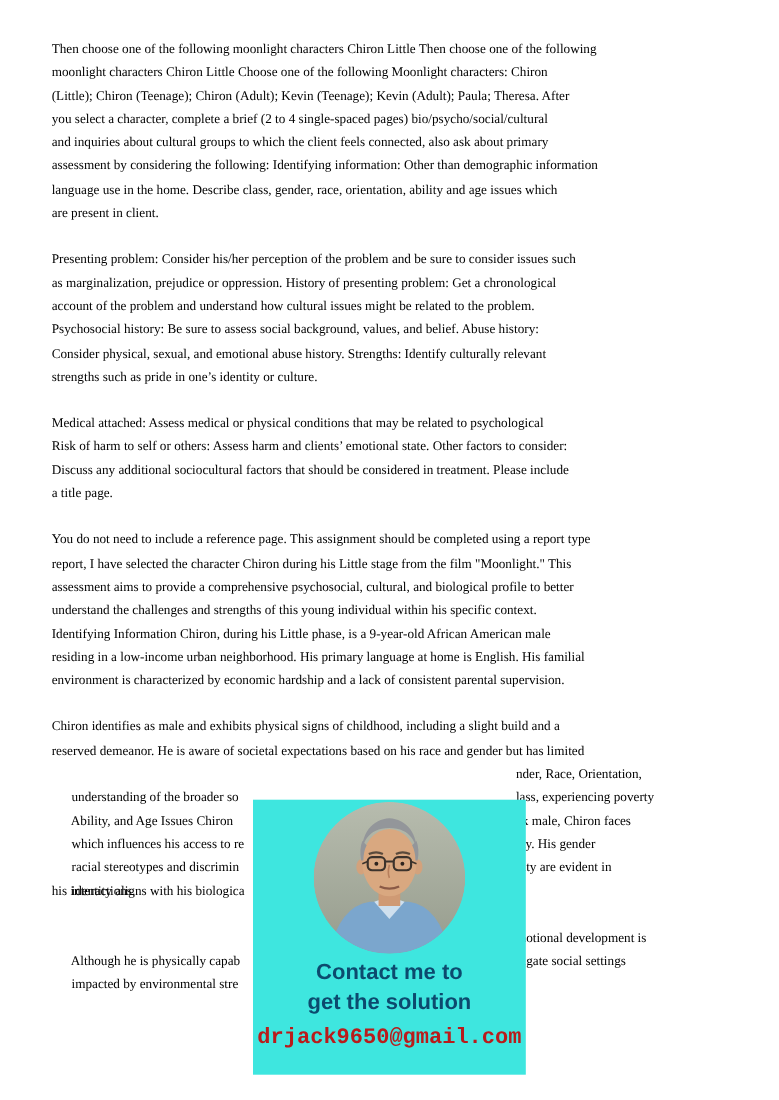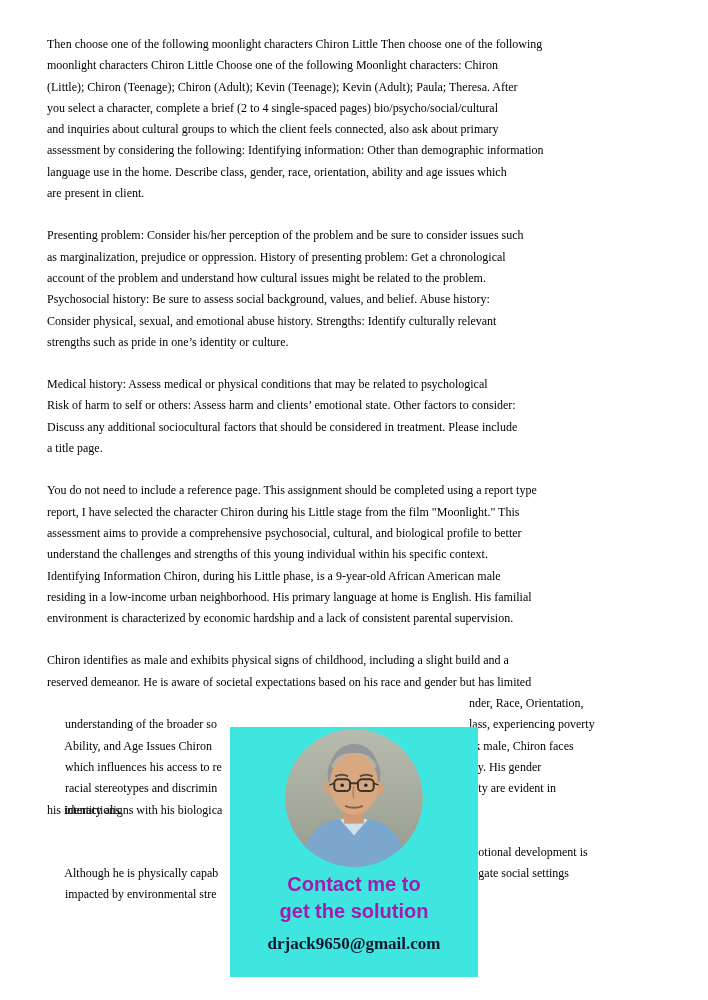--- a/index.html
+++ b/index.html
@@ -23,22 +23,22 @@
     width:138px;height:138px;border-radius:50%;overflow:hidden;
     margin:2px auto 0 auto;display:block;
   }
   .photo svg{display:block;}
   .overlay-heading{
     font-family:"Liberation Sans","DejaVu Sans",sans-serif;
     font-weight:bold;font-size:20px;line-height:27px;
     margin-top:4px;
   }
   .overlay-email{
-    font-family:Liberation Serif, serif;
-    font-weight:bold;font-size:17px;line-height:22px;color:#0f172a;
+    font-family:Liberation Mono, monospace;
+    font-weight:bold;font-size:20px;line-height:22px;color:#b91c1c;
     margin-top:8px;
   }
 </style>
 </head>
 <body>
 
 <div class="doc">
 
   <div class="para">
     <div class="line">Then choose one of the following moonlight characters Chiron Little Then choose one of the following</div>
@@ -54,21 +54,21 @@
   <div class="para">
     <div class="line">Presenting problem: Consider his/her perception of the problem and be sure to consider issues such</div>
     <div class="line">as marginalization, prejudice or oppression. History of presenting problem: Get a chronological</div>
     <div class="line">account of the problem and understand how cultural issues might be related to the problem.</div>
     <div class="line">Psychosocial history: Be sure to assess social background, values, and belief. Abuse history:</div>
     <div class="line">Consider physical, sexual, and emotional abuse history. Strengths: Identify culturally relevant</div>
     <div class="line">strengths such as pride in one’s identity or culture.</div>
   </div>
 
   <div class="para">
-    <div class="line">Medical history: Assess medical or physical conditions that may be related to psychological</div>
+    <div class="line">Medical attached: Assess medical or physical conditions that may be related to psychological</div>
     <div class="line">Risk of harm to self or others: Assess harm and clients’ emotional state. Other factors to consider:</div>
     <div class="line">Discuss any additional sociocultural factors that should be considered in treatment. Please include</div>
     <div class="line">a title page.</div>
   </div>
 
   <div class="para">
     <div class="line">You do not need to include a reference page. This assignment should be completed using a report type</div>
     <div class="line">report, I have selected the character Chiron during his Little stage from the film "Moonlight." This</div>
     <div class="line">assessment aims to provide a comprehensive psychosocial, cultural, and biological profile to better</div>
     <div class="line">understand the challenges and strengths of this young individual within his specific context.</div>
@@ -156,18 +156,18 @@
 
         <circle cx="58" cy="57" r="1.8" fill="#2e241e"></circle>
         <circle cx="82" cy="57" r="1.8" fill="#2e241e"></circle>
 
         <path d="M70,58 Q68,66 70,70" stroke="#b77f5c" stroke-width="1.5" fill="none"></path>
 
         <path d="M61,78 Q70,82 79,78" stroke="#8a5a46" stroke-width="2" fill="none"></path>
       </g>
     </svg>
   </span>
-  <div class="overlay-heading" style="color:#a21caf;">
+  <div class="overlay-heading" style="color:#0c4a6e;">
     <div>Contact me to</div>
     <div>get the solution</div>
   </div>
   <div class="overlay-email">drjack9650@gmail.com</div>
 </div>
 
 </body></html>

